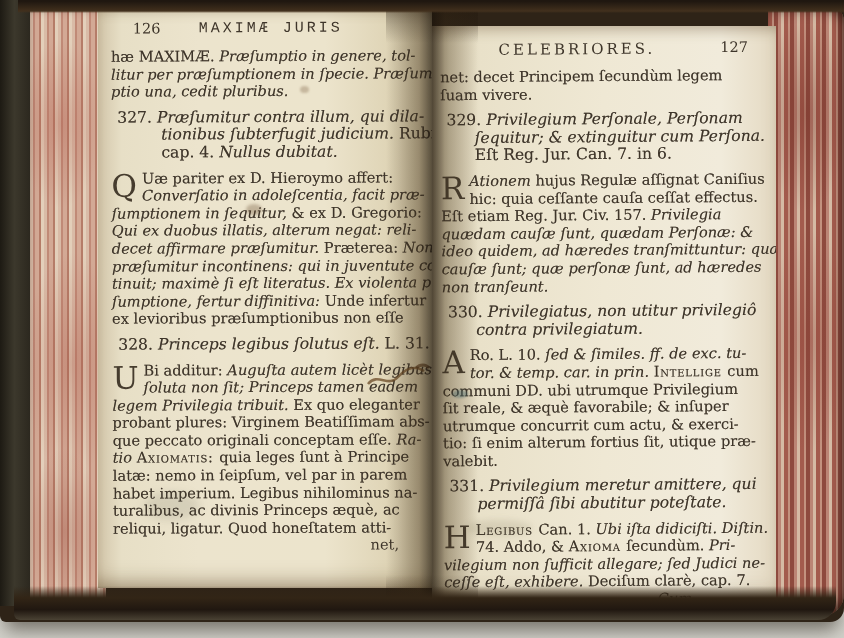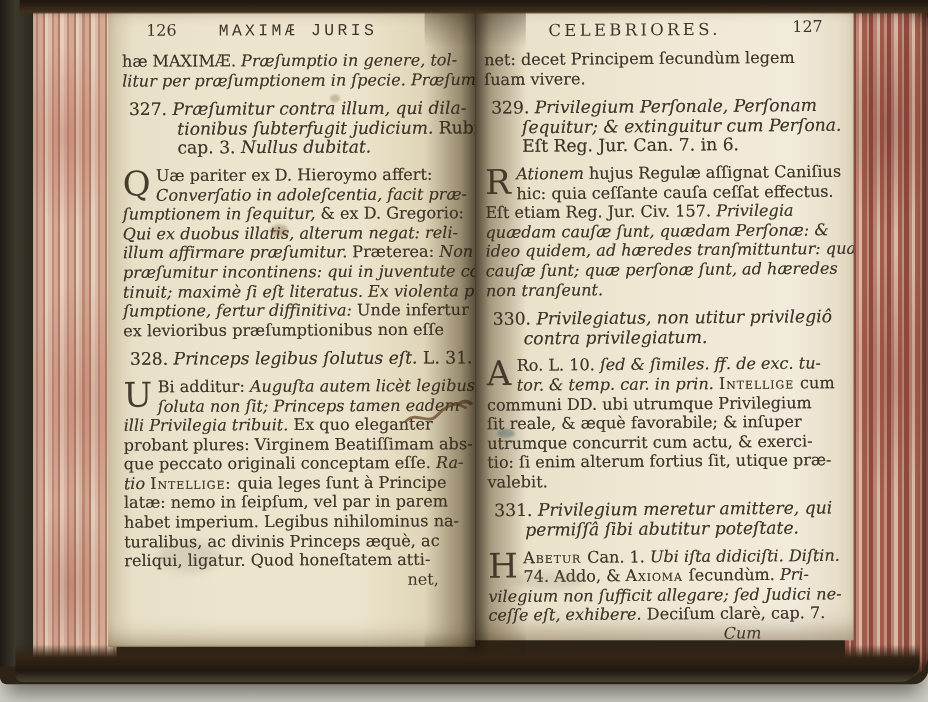--- a/index.html
+++ b/index.html
@@ -35,21 +35,21 @@
   .top-band{position:absolute;left:18px;top:0;width:826px;height:13px;
             background:linear-gradient(180deg,#1f1710 10%,#42301d 85%,rgba(66,48,29,0) 100%);}
   .bottom-band{position:absolute;left:14px;top:586px;width:822px;height:34px;
                background:linear-gradient(180deg,rgba(46,33,20,0) 0%,#322516 35%,#201710 70%,#4a4234 100%);
                border-radius:0 0 18px 6px;}
   
   .page{position:absolute;overflow:hidden;color:var(--ink,#3e352a);}
   .left-page{left:98px;top:6px;width:334px;height:582px;
     background:linear-gradient(90deg,#d3c6aa 0%,#e7dfc6 7%,#ece4cd 30%,#ece4cc 68%,#ddd2b3 90%,#c9bb98 100%);
     box-shadow:inset 0 12px 14px -9px rgba(90,65,35,.45),inset 0 -16px 20px -12px rgba(90,65,35,.55);}
-  .right-page{left:432px;top:4px;width:344px;height:578px;
+  .right-page{left:432px;top:26px;width:344px;height:578px;
     background:linear-gradient(90deg,#b3a586 0%,#d6cbae 5%,#e9e1c9 14%,#efe8d4 50%,#f1ebdb 84%,#e4d9c2 100%);
     box-shadow:inset 0 12px 14px -9px rgba(90,65,35,.40),inset 0 -18px 22px -12px rgba(90,65,35,.50);}
   .page-inner{position:relative;width:100%;height:100%;}
   .left-page .page-inner{transform:rotate(-0.25deg);padding:12px 0 0 14px;box-sizing:border-box;}
   .right-page .page-inner{transform:rotate(-0.45deg);padding:12px 0 0 10px;box-sizing:border-box;}
   
   .page-header{position:relative;height:24px;font-size:14px;}
   .running{position:absolute;top:2px;letter-spacing:3px;font-variant:small-caps;font-size:15px;}
   .left-page .running{left:50%;transform:translateX(-50%);font-family:Liberation Mono, monospace;}
   .right-page .running{left:41%;transform:translateX(-50%);}
@@ -104,49 +104,50 @@
   <div class="page left-page">
     <div class="page-inner">
       <div class="page-header">
         <span class="pagenum pagenum-left">126</span>
         <span class="running">MAXIMÆ JURIS</span>
       </div>
       <div class="page-body">
           <div class="block paragraph">
             <div class="tline"><span class="seg-r">hæ MAXIMÆ. </span><span class="seg-i">Præſumptio in genere, tol-</span></div>
             <div class="tline"><span class="seg-i">litur per præſumptionem in ſpecie.  Præſum-</span></div>
+            <div class="tline"><span class="seg-i">ptio una, cedit pluribus.</span></div>
           </div>
           <div class="block maxim gap-m">
             <div class="tline mfirst"><span class="seg-r">327. </span><span class="seg-i">Præſumitur contra illum, qui dila-</span></div>
             <div class="tline indent"><span class="seg-i">tionibus ſubterfugit judicium. </span><span class="seg-r">Rubr. in</span></div>
-            <div class="tline indent"><span class="seg-r">cap. 3. </span><span class="seg-i">Nullus dubitat.</span></div>
+            <div class="tline indent"><span class="seg-r">cap. 4. </span><span class="seg-i">Nullus dubitat.</span></div>
           </div>
           <div class="block paragraph gap-p">
             <span class="dropcap">Q</span>
             <div class="tline"><span class="seg-r">Uæ pariter ex D. Hieroymo affert:</span></div>
             <div class="tline"><span class="seg-i">Converſatio in adoleſcentia, facit præ-</span></div>
             <div class="tline"><span class="seg-i">ſumptionem in ſequitur, </span><span class="seg-r">&amp; ex D. Gregorio:</span></div>
             <div class="tline"><span class="seg-i">Qui ex duobus illatis, alterum negat: reli-</span></div>
-            <div class="tline"><span class="seg-i">illum affirmare præſumitur. </span><span class="seg-r">Præterea: </span><span class="seg-i">Non</span></div>
+            <div class="tline"><span class="seg-i">decet affirmare præſumitur. </span><span class="seg-r">Præterea: </span><span class="seg-i">Non</span></div>
             <div class="tline"><span class="seg-i">præſumitur incontinens: qui in juventute con-</span></div>
             <div class="tline"><span class="seg-i">tinuit; maximè ſi eſt literatus. Ex violenta præ-</span></div>
             <div class="tline"><span class="seg-i">ſumptione, fertur diffinitiva: </span><span class="seg-r">Unde infertur</span></div>
             <div class="tline"><span class="seg-r">ex levioribus præſumptionibus non eſſe</span></div>
           </div>
           <div class="block maxim gap-m">
             <div class="tline mfirst"><span class="seg-r">328. </span><span class="seg-i">Princeps legibus ſolutus eſt. </span><span class="seg-r">L. 31.</span></div>
           </div>
           <div class="block paragraph gap-p">
             <span class="dropcap">U</span>
             <div class="tline"><span class="seg-r">Bi additur: </span><span class="seg-i">Auguſta autem licèt legibus</span></div>
             <div class="tline"><span class="seg-i">ſoluta non ſit; Princeps tamen eadem</span></div>
-            <div class="tline"><span class="seg-i">illi Privilegia tribuit. </span><span class="seg-r">Ex quo eleganter</span></div>
+            <div class="tline"><span class="seg-i">legem Privilegia tribuit. </span><span class="seg-r">Ex quo eleganter</span></div>
             <div class="tline"><span class="seg-r">probant plures: Virginem Beatiſſimam abs-</span></div>
             <div class="tline"><span class="seg-r">que peccato originali conceptam eſſe. </span><span class="seg-i">Ra-</span></div>
-            <div class="tline"><span class="seg-i">tio </span><span class="seg-sc">Intellige: </span><span class="seg-r">quia leges ſunt à Principe</span></div>
+            <div class="tline"><span class="seg-i">tio </span><span class="seg-sc">Axiomatis: </span><span class="seg-r">quia leges ſunt à Principe</span></div>
             <div class="tline"><span class="seg-r">latæ: nemo in ſeipſum, vel par in parem</span></div>
             <div class="tline"><span class="seg-r">habet imperium. Legibus nihilominus na-</span></div>
             <div class="tline"><span class="seg-r">turalibus, ac divinis Princeps æquè, ac</span></div>
             <div class="tline"><span class="seg-r">reliqui, ligatur. Quod honeſtatem atti-</span></div>
           </div>
         </div>
       <div class="catchword">net,</div>
     </div>
   </div>
 
@@ -189,21 +190,21 @@
             <div class="tline"><span class="seg-r">utrumque concurrit cum actu, &amp; exerci-</span></div>
             <div class="tline"><span class="seg-r">tio: ſi enim alterum fortius ſit, utique præ-</span></div>
             <div class="tline"><span class="seg-r">valebit.</span></div>
           </div>
           <div class="block maxim gap-m">
             <div class="tline mfirst"><span class="seg-r">331. </span><span class="seg-i">Privilegium meretur amittere, qui</span></div>
             <div class="tline indent"><span class="seg-i">permiſſâ ſibi abutitur poteſtate.</span></div>
           </div>
           <div class="block paragraph gap-p">
             <span class="dropcap">H</span>
-            <div class="tline"><span class="seg-sc">Abetur </span><span class="seg-r">Can. 1. </span><span class="seg-i">Ubi iſta didiciſti. Diſtin.</span></div>
+            <div class="tline"><span class="seg-sc">Legibus </span><span class="seg-r">Can. 1. </span><span class="seg-i">Ubi iſta didiciſti. Diſtin.</span></div>
             <div class="tline"><span class="seg-r">74. Addo, &amp; </span><span class="seg-sc">Axioma </span><span class="seg-r">ſecundùm. </span><span class="seg-i">Pri-</span></div>
             <div class="tline"><span class="seg-i">vilegium non ſufficit allegare; ſed Judici ne-</span></div>
             <div class="tline"><span class="seg-i">ceſſe eſt, exhibere. </span><span class="seg-r">Deciſum clarè, cap. 7.</span></div>
           </div>
         </div>
       <div class="catchword">Cum</div>
     </div>
   </div>
 
   <div class="stain spot1"></div>

